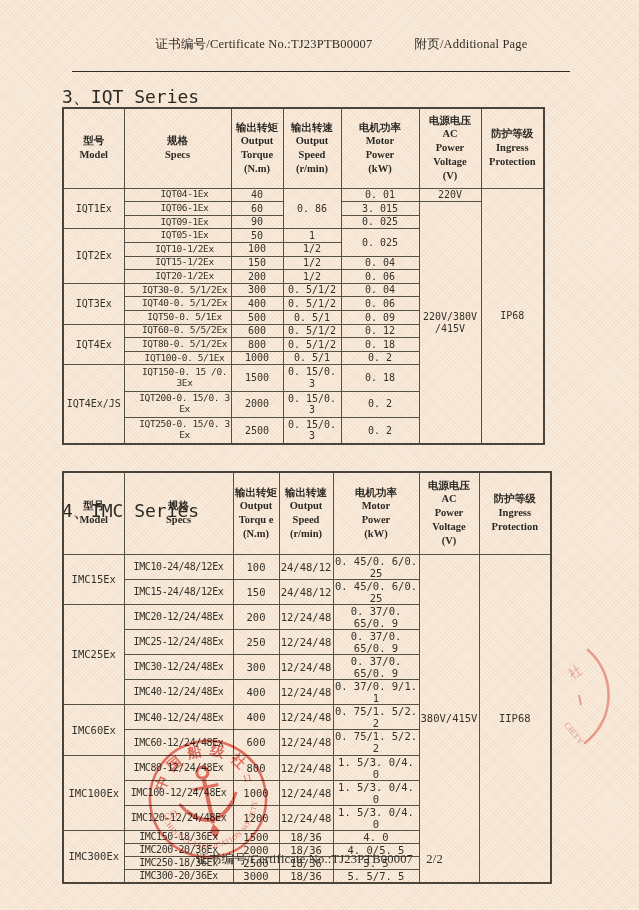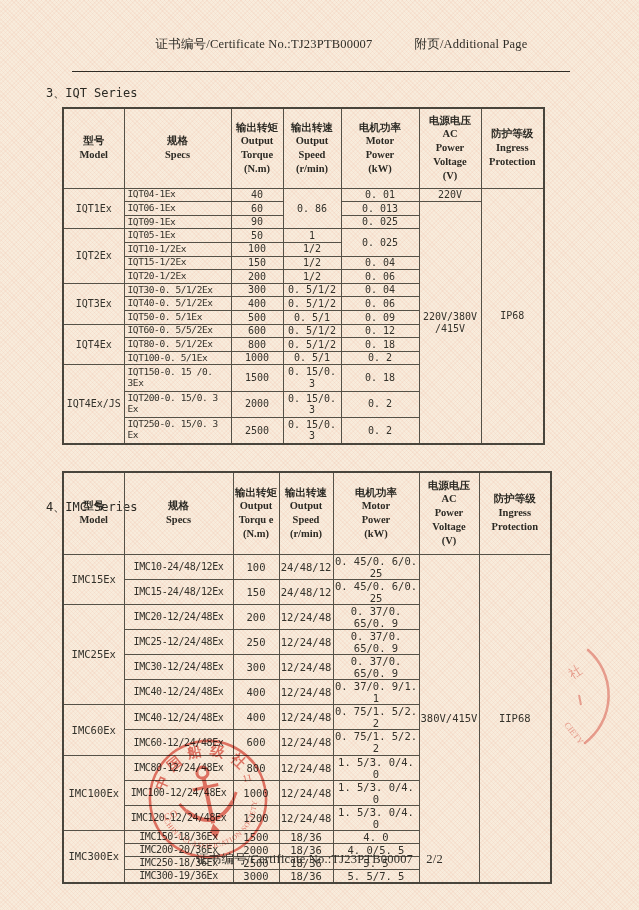--- a/index.html
+++ b/index.html
@@ -13,37 +13,37 @@
     color:#2f2d27;
   }
   .hdr{
     position:absolute; top:36px; left:0; width:639px;
     display:flex; justify-content:center; gap:42px;
     transform:translateX(22px);
     font-size:12.5px; letter-spacing:.2px;
   }
   .rule{position:absolute; top:71px; left:72px; width:498px; border-top:1.5px solid #2f2b24;}
   .sec-title{
-    position:absolute; left:46px;
-    font-family:"DejaVu Sans Mono",monospace; font-size:12px; color:#2b2923;
+    position:absolute; left:62px;
+    font-family:"DejaVu Sans Mono",monospace; font-size:18px; color:#2b2923;
   }
   #title-iqt{top:85px;}
   #title-imc{top:451px;margin-top:48px;}
   .tbl-wrap{position:absolute; left:62px;}
   #tbl0{top:107px; width:481px; height:338px;}
   #tbl1{top:471px; width:488px; height:372px;}
   table{border-collapse:collapse; table-layout:fixed; width:100%; height:100%;
         border:2px solid #49453c;}
   th,td{border:1px solid #555147; padding:0; text-align:center; vertical-align:middle;
         white-space:pre-line; overflow:hidden;}
   th{font-family:"Liberation Serif","DejaVu Sans",serif; font-weight:bold;
      font-size:10.5px; line-height:1.32; color:#2c2a24;}
   td{font-family:"DejaVu Sans Mono",monospace; font-size:10px; line-height:1.15; color:#34322b;}
   td[data-name="cell-spec"]{font-size:9.5px; letter-spacing:-.4px;}
-  #tbl0 td[data-name="cell-spec"]{text-align:left; padding-left:3px;}
+  #tbl0 td[data-name="cell-spec"]{text-align:center; padding-left:14px;}
   #tbl1 td{font-size:10.5px;}
   #tbl1 td[data-name="cell-spec"]{font-size:10px;}
   .ftr{
     position:absolute; top:851px; left:0; width:639px; text-align:center;
     font-size:12.5px; letter-spacing:.2px;
   }
   .serial{
     position:absolute; top:916px; left:48px;
     font-family:"DejaVu Serif",serif; font-size:16px; letter-spacing:1.5px;
     color:#e05a4e; opacity:.85;
@@ -113,21 +113,21 @@
             <td data-name="cell-spec">IQT04-1Ex</td>
             <td data-name="cell-torque">40</td>
             <td rowspan="3" data-name="cell-speed">0. 86</td>
             <td data-name="cell-power">0. 01</td>
             <td data-name="cell-voltage">220V</td>
             <td rowspan="16" data-name="cell-protection">IP68</td>
           </tr>
           <tr data-name="table-row">
             <td data-name="cell-spec">IQT06-1Ex</td>
             <td data-name="cell-torque">60</td>
-            <td data-name="cell-power">0. 013</td>
+            <td data-name="cell-power">3. 015</td>
             <td rowspan="15" data-name="cell-voltage">220V/380V
 /415V</td>
           </tr>
           <tr data-name="table-row">
             <td data-name="cell-spec">IQT09-1Ex</td>
             <td data-name="cell-torque">90</td>
             <td data-name="cell-power">0. 025</td>
           </tr>
           <tr data-name="table-row">
             <td rowspan="4" data-name="cell-model">IQT2Ex</td>
@@ -341,21 +341,21 @@
             <td data-name="cell-speed">18/36</td>
             <td data-name="cell-power">4. 0/5. 5</td>
           </tr>
           <tr data-name="table-row">
             <td data-name="cell-spec">IMC250-18/36Ex</td>
             <td data-name="cell-torque">2500</td>
             <td data-name="cell-speed">18/36</td>
             <td data-name="cell-power">5. 5</td>
           </tr>
           <tr data-name="table-row">
-            <td data-name="cell-spec">IMC300-19/36Ex</td>
+            <td data-name="cell-spec">IMC300-20/36Ex</td>
             <td data-name="cell-torque">3000</td>
             <td data-name="cell-speed">18/36</td>
             <td data-name="cell-power">5. 5/7. 5</td>
           </tr>
         </tbody>
       </table>
   </div>
 
   <svg id="stamp-main" class="stamp" width="168" height="150" viewBox="0 0 168 150" data-name="ccs-seal-stamp">
     <circle class="ln" cx="84" cy="75" r="58" stroke-width="2.6" data-name="seal-outer-ring"></circle>

